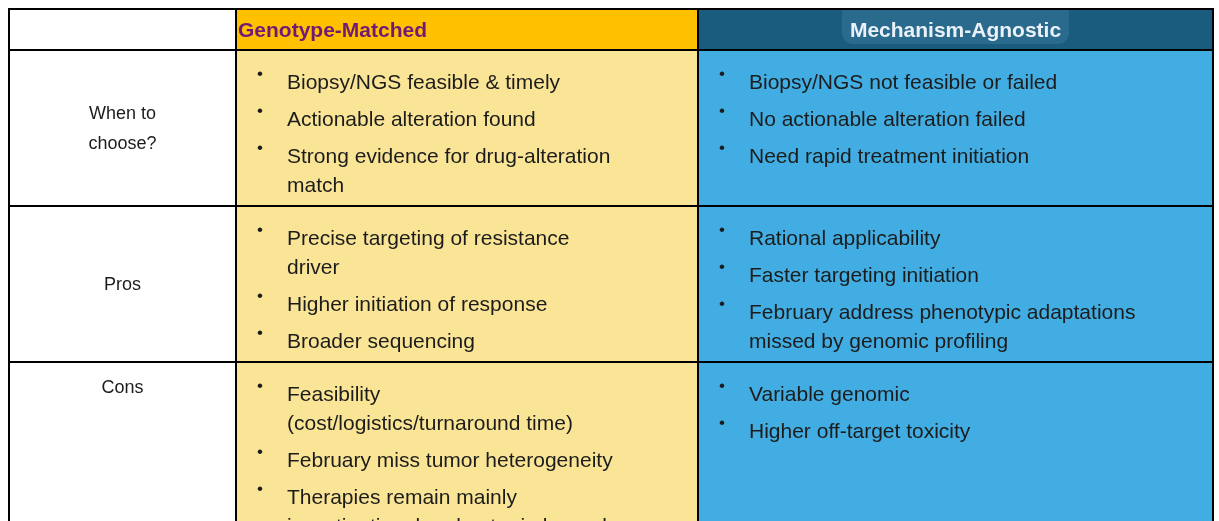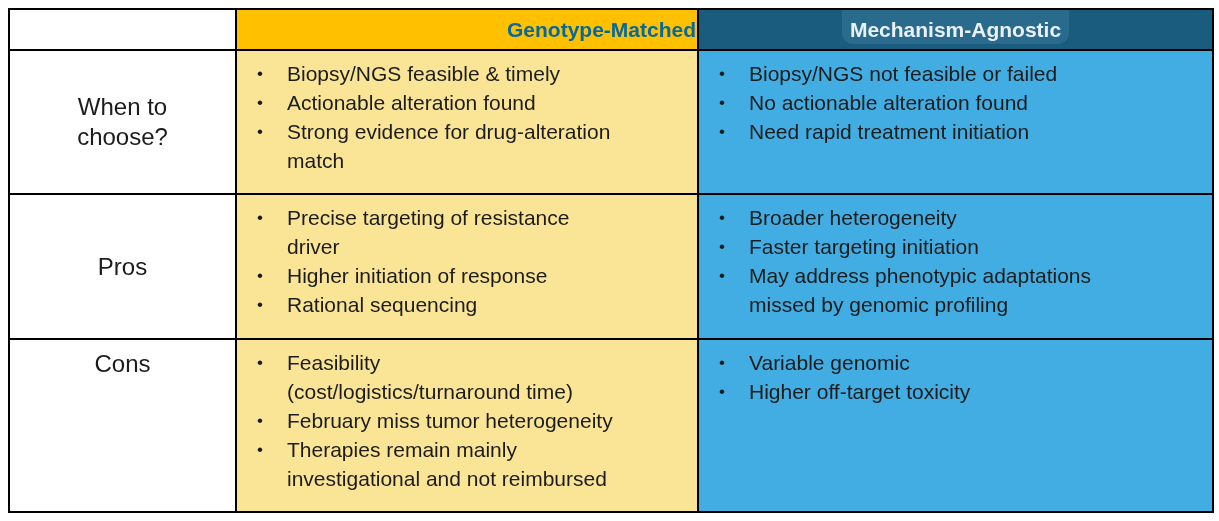--- a/index.html
+++ b/index.html
@@ -18,51 +18,51 @@
   table.cmp col.c2{width:462px;}
   table.cmp col.c3{width:515px;}
   table.cmp td{border:2px solid var(--border,#000);overflow:hidden;}
   tr.r-head{height:41px;}
   tr.r1{height:144px;}
   tr.r2{height:145px;}
   tr.r3{height:173px;padding-left:25px;}
   td.corner{background:#ffffff;}
   td.h-gold{
     background:var(--gold_header,#FFC000);
-    color:#0369a1;font-weight:bold;font-size:21px;
-    text-align:right;vertical-align:middle;
+    color:#701a75;font-weight:bold;font-size:21px;
+    text-align:left;vertical-align:middle;
   }
   td.h-blue{
     background:var(--blue_header,#1A5C7E);
     color:var(--blue_header_text,#EAF1F8);font-weight:bold;font-size:21px;
     text-align:center;vertical-align:middle;
   }
   td.h-blue .hl{
     background:var(--header_highlight,#2A6A8C);
     padding:17px 8px 3px 8px;border-radius:11px;
   }
   td.lbl{
     background:#ffffff;color:var(--body_text,#1C1C1C);
-    font-size:24px;text-align:center;vertical-align:middle;
+    font-size:18px;text-align:center;vertical-align:middle;
   }
   td.lbl.va-top{vertical-align:top;padding-top:9px;}
   td.lbl span{white-space:pre-line;line-height:30px;}
   td.cell{vertical-align:top;padding:8px 6px 6px 0;}
   td.cell.gold{background:var(--gold_body,#FAE596);}
   td.cell.blue{background:var(--blue_body,#41ADE2);}
   ul.blist{
     margin:0;padding:0;list-style:none;
     font-size:21px;line-height:29px;color:var(--body_text,#1C1C1C);
   }
   ul.blist li{display:flex;align-items:flex-start;}
   ul.blist .b{
     flex:0 0 30px;padding-left:20px;box-sizing:content-box;
     font-size:17px;line-height:29px;
   }
-  ul.blist .t{flex:1 1 auto;white-space:pre-line;}
+  ul.blist .t{flex:1 1 auto;white-space:pre-line;margin-top:8px;}
 </style>
 </head>
 <body>
 
 <div class="stage">
   <table class="cmp">
     <colgroup>
         <col class="c1">
         <col class="c2">
         <col class="c3">
@@ -102,21 +102,21 @@
         </ul>
       </td>
       <td class="cell blue">
         <ul class="blist">
           <li>
             <span class="b">•</span>
             <span class="t">Biopsy/NGS not feasible or failed</span>
           </li>
           <li>
             <span class="b">•</span>
-            <span class="t">No actionable alteration found</span>
+            <span class="t">No actionable alteration failed</span>
           </li>
           <li>
             <span class="b">•</span>
             <span class="t">Need rapid treatment initiation</span>
           </li>
         </ul>
       </td>
     </tr>
 
     <tr class="r2">
@@ -129,37 +129,37 @@
             <span class="b">•</span>
             <span class="t">Precise targeting of resistance
 driver</span>
           </li>
           <li>
             <span class="b">•</span>
             <span class="t">Higher initiation of response</span>
           </li>
           <li>
             <span class="b">•</span>
-            <span class="t">Rational sequencing</span>
+            <span class="t">Broader sequencing</span>
           </li>
         </ul>
       </td>
       <td class="cell blue">
         <ul class="blist">
           <li>
             <span class="b">•</span>
-            <span class="t">Broader heterogeneity</span>
+            <span class="t">Rational applicability</span>
           </li>
           <li>
             <span class="b">•</span>
             <span class="t">Faster targeting initiation</span>
           </li>
           <li>
             <span class="b">•</span>
-            <span class="t">May address phenotypic adaptations
+            <span class="t">February address phenotypic adaptations
 missed by genomic profiling</span>
           </li>
         </ul>
       </td>
     </tr>
 
     <tr class="r3">
       <td class="lbl va-top">
         <span>Cons</span>
       </td>

